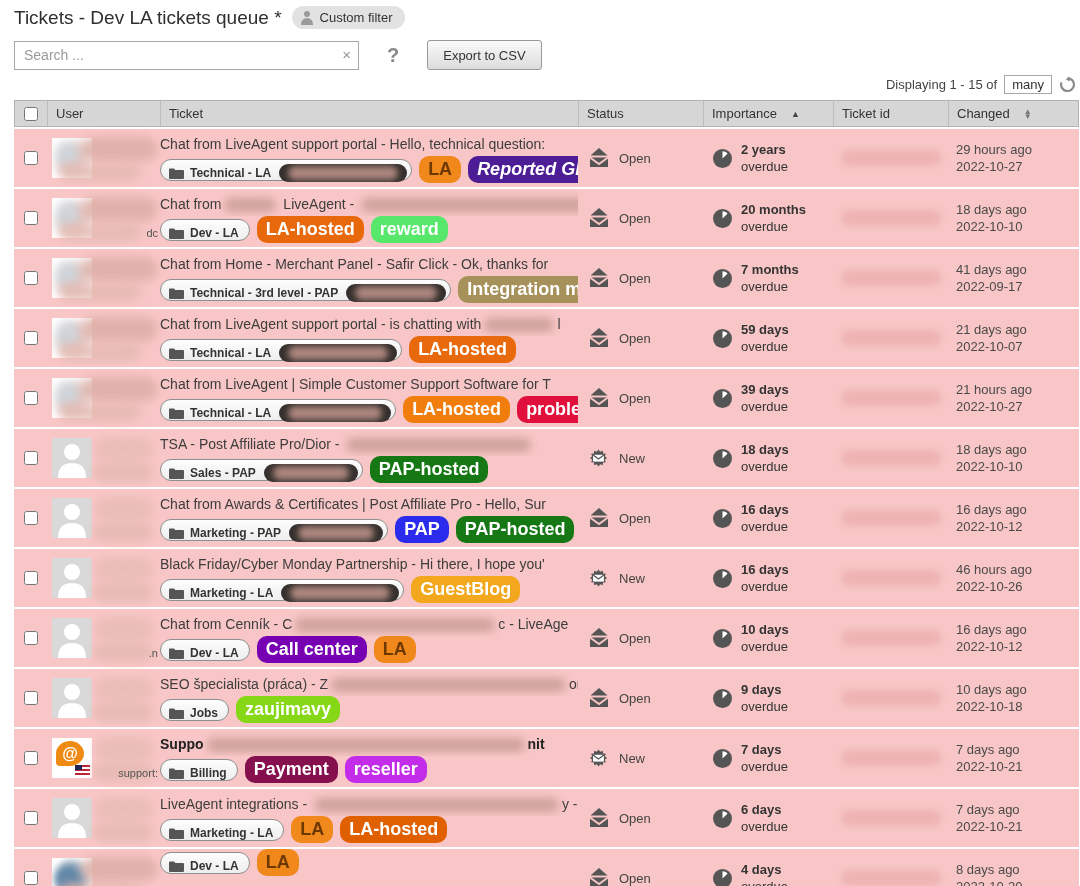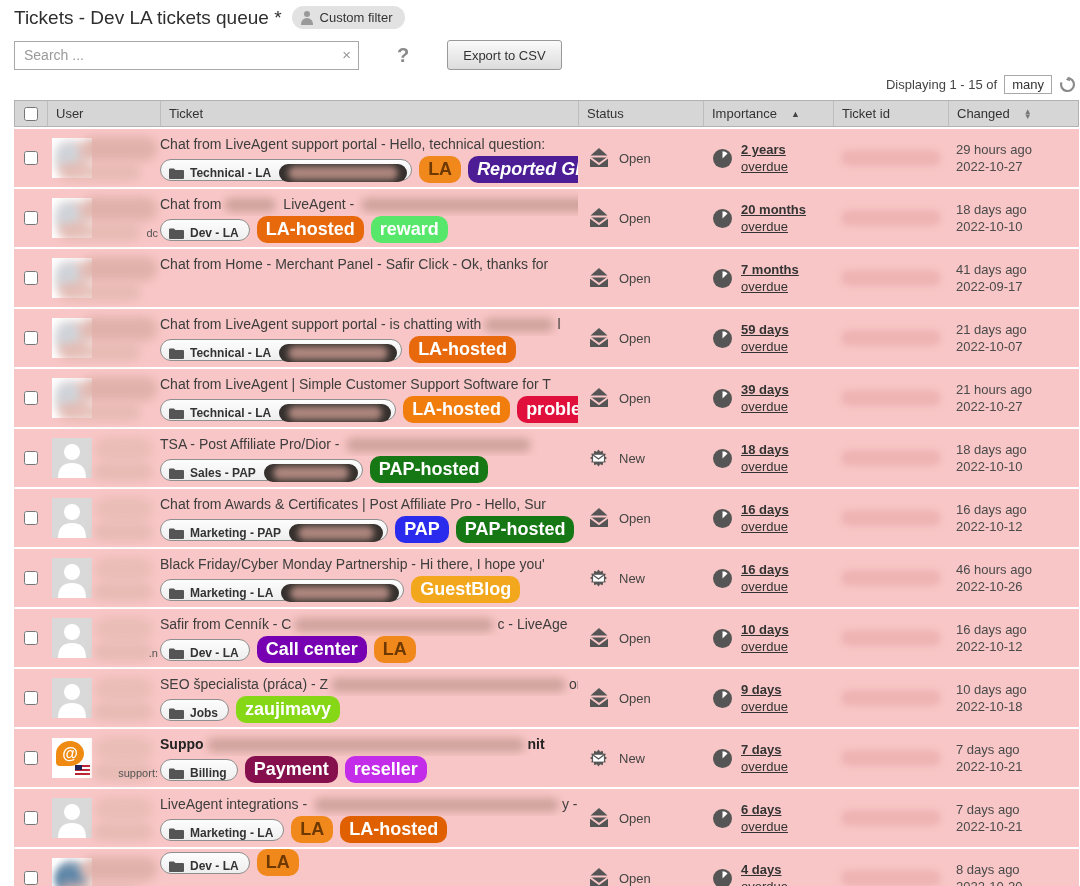--- a/index.html
+++ b/index.html
@@ -12,21 +12,21 @@
   .titlebar { position:absolute; left:14px; top:6px; display:flex; align-items:center; gap:10px; }
   .page-title { font-size:19px; color:#2f2f2f; }
   .filter-pill { display:inline-flex; align-items:center; gap:6px; background:#e2e2e2;
     border-radius:13px; padding:4px 12px 4px 8px; font-size:13px; color:#333; cursor:pointer; }
   .person-icon { width:14px; height:14px; position:relative; display:inline-block; }
   .person-icon::before { content:""; position:absolute; left:4px; top:0; width:6px; height:6px;
     border-radius:50%; background:#9a9a9a; }
   .person-icon::after { content:""; position:absolute; left:1px; top:7px; width:12px; height:7px;
     border-radius:6px 6px 0 0; background:#9a9a9a; }
 
-  .toolbar { position:absolute; left:14px; top:40px; display:flex; align-items:center;gap:10px; }
+  .toolbar { position:absolute; left:14px; top:40px; display:flex; align-items:center; }
   .search-wrap { position:relative; width:345px; }
   .search-input { width:345px; height:29px; border:1px solid #a8a8a8; padding:0 30px 0 9px;
     font-size:14px; color:#444; font-family:"Liberation Sans",sans-serif; }
   .search-input::placeholder { color:#9a9a9a; }
   .search-clear { position:absolute; right:8px; top:5px; color:#999; font-size:15px; cursor:pointer; }
   .help-q { margin-left:28px; color:#8a8a8a; font-size:20px; font-weight:bold; cursor:pointer; }
   .export-btn { margin-left:28px; height:30px; padding:0 15px; font-size:13px; color:#333;
     background:linear-gradient(#fafafa,#dcdcdc); border:1px solid #999; border-radius:3px; cursor:pointer;
     font-family:"Liberation Sans",sans-serif; }
 
@@ -92,21 +92,21 @@
   .dept-blur::after { content:""; position:absolute; inset:2px 9px; background:#ab857d; border-radius:8px; filter:blur(3px); }
   .dept.noextra { padding-right:10px; }
   .tag { display:inline-block; border-radius:10px; padding:3px 9px; font-size:18px; font-weight:bold; cursor:pointer; }
 
   
   .statusbox { display:flex; align-items:center; gap:9px; height:100%; padding-left:10px; font-size:13px; color:#444; }
   .sicon { width:22px; height:20px; }
   .sicon svg { display:block; }
 
   
-  .impbox { display:flex; align-items:center; gap:9px; height:100%; padding-left:10px;text-decoration:underline; }
+  .impbox { display:flex; align-items:center; gap:9px; height:100%; padding-left:10px; }
   .imp-text { font-size:13px; color:#333; line-height:17px; }
   .imp-val { font-weight:bold; }
   .clock-icon { width:19px; height:19px; }
 
   
   .idblur { position:absolute; left:8px; top:21px; width:100px; height:16px; background:#eeb3b3;
     border-radius:8px; filter:blur(3px); }
   .changed { padding:12px 0 0 8px; font-size:13px; color:#4a4a4a; line-height:17px; }
 </style>
 </head>
@@ -309,20 +309,32 @@
         
         
         
       </span>
       <span class="ublob1"></span>
       <span class="ublob2"></span>
       <span class="user-frag"></span>
     </div>
     <div class="c-ticket">
       <div class="subject"><span>Chat from Home - Merchant Panel - Safir Click - Ok, thanks for</span></div>
+      <div class="tagline">
+        <span class="dept">
+          <span class="folder-icon">
+            <svg width="15" height="11" viewBox="0 0 15 11">
+                    <path d="M0 1.5 Q0 .5 1 .5 L5 .5 L6.3 2 L14 2 Q15 2 15 3 L15 10 Q15 11 14 11 L1 11 Q0 11 0 10 Z" fill="#555"></path>
+                  </svg>
+          </span>
+          <span class="dept-label">Technical - 3rd level - PAP</span>
+          <span class="dept-blur" style="width: 100px;"></span>
+        </span>
+      <span class="tag" style="background: rgb(166, 145, 90); color: rgb(255, 255, 255);">Integration method</span>
+            </div>
     </div>
     <div class="c-status">
       <div class="statusbox">
         <span class="sicon">
           <svg width="22" height="20" viewBox="0 0 22 20">
             <path d="M11 0 L19.5 7.5 L2.5 7.5 Z" fill="#555"></path>
             <path d="M2 9.5 L20 9.5 L20 19 L2 19 Z" fill="#555"></path>
             <path d="M2 9.5 L11 16 L20 9.5" fill="none" stroke="#f8c6c6" stroke-width="2"></path>
           </svg>
         </span>
@@ -690,21 +702,21 @@
           <circle cx="20" cy="14" r="8" fill="#fff"></circle>
           <path d="M6 40 Q6 25 20 25 Q34 25 34 40 Z" fill="#fff"></path>
         </svg>
 
       </span>
       <span class="ublob1"></span>
       <span class="ublob2"></span>
       <span class="user-frag">.n</span>
     </div>
     <div class="c-ticket">
-      <div class="subject"><span>Safir from Cenník - C</span><span class="sblur" style="width: 200px;"></span><span>c - LiveAge</span></div>
+      <div class="subject"><span>Chat from Cenník - C</span><span class="sblur" style="width: 200px;"></span><span>c - LiveAge</span></div>
       <div class="tagline">
         <span class="dept noextra">
           <span class="folder-icon">
             <svg width="15" height="11" viewBox="0 0 15 11">
                     <path d="M0 1.5 Q0 .5 1 .5 L5 .5 L6.3 2 L14 2 Q15 2 15 3 L15 10 Q15 11 14 11 L1 11 Q0 11 0 10 Z" fill="#555"></path>
                   </svg>
           </span>
           <span class="dept-label">Dev - LA</span>
 
         </span>

